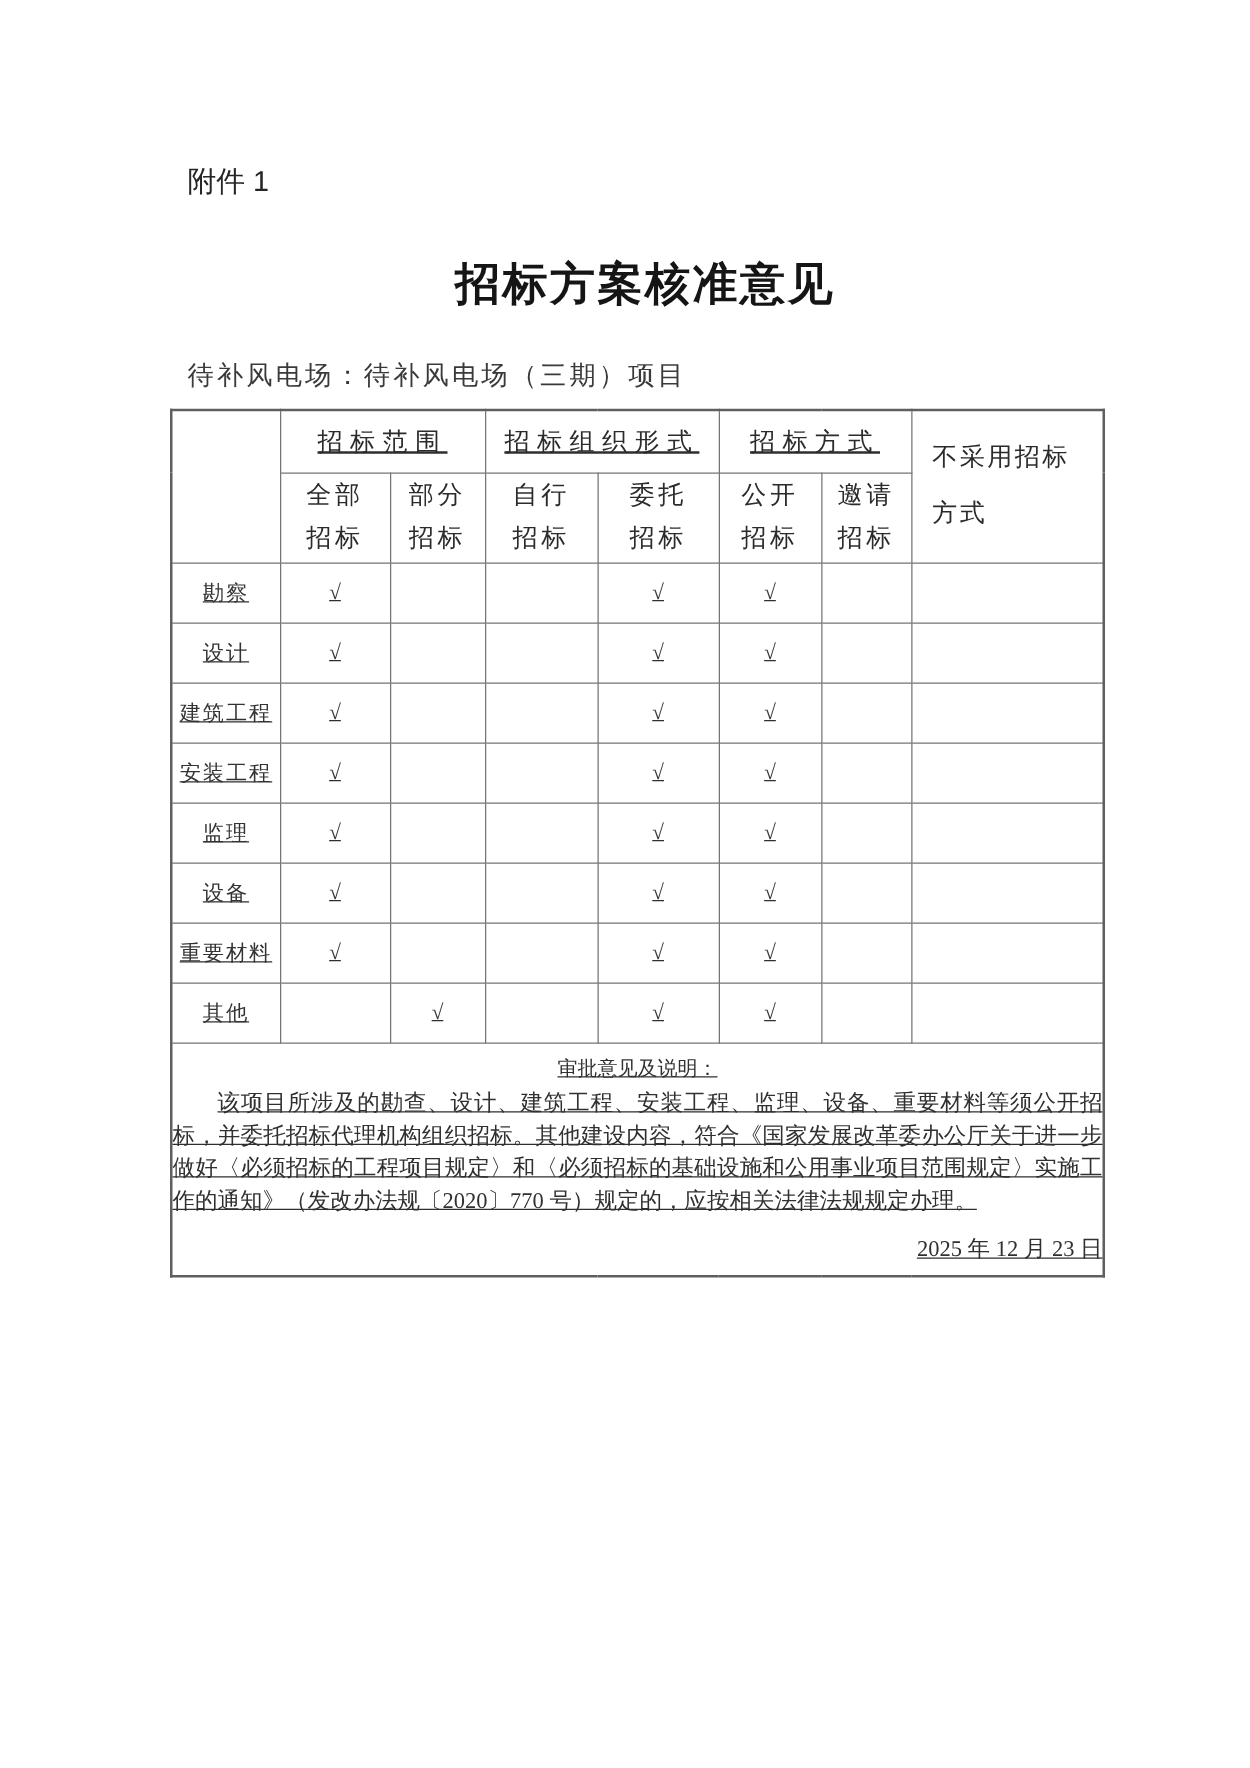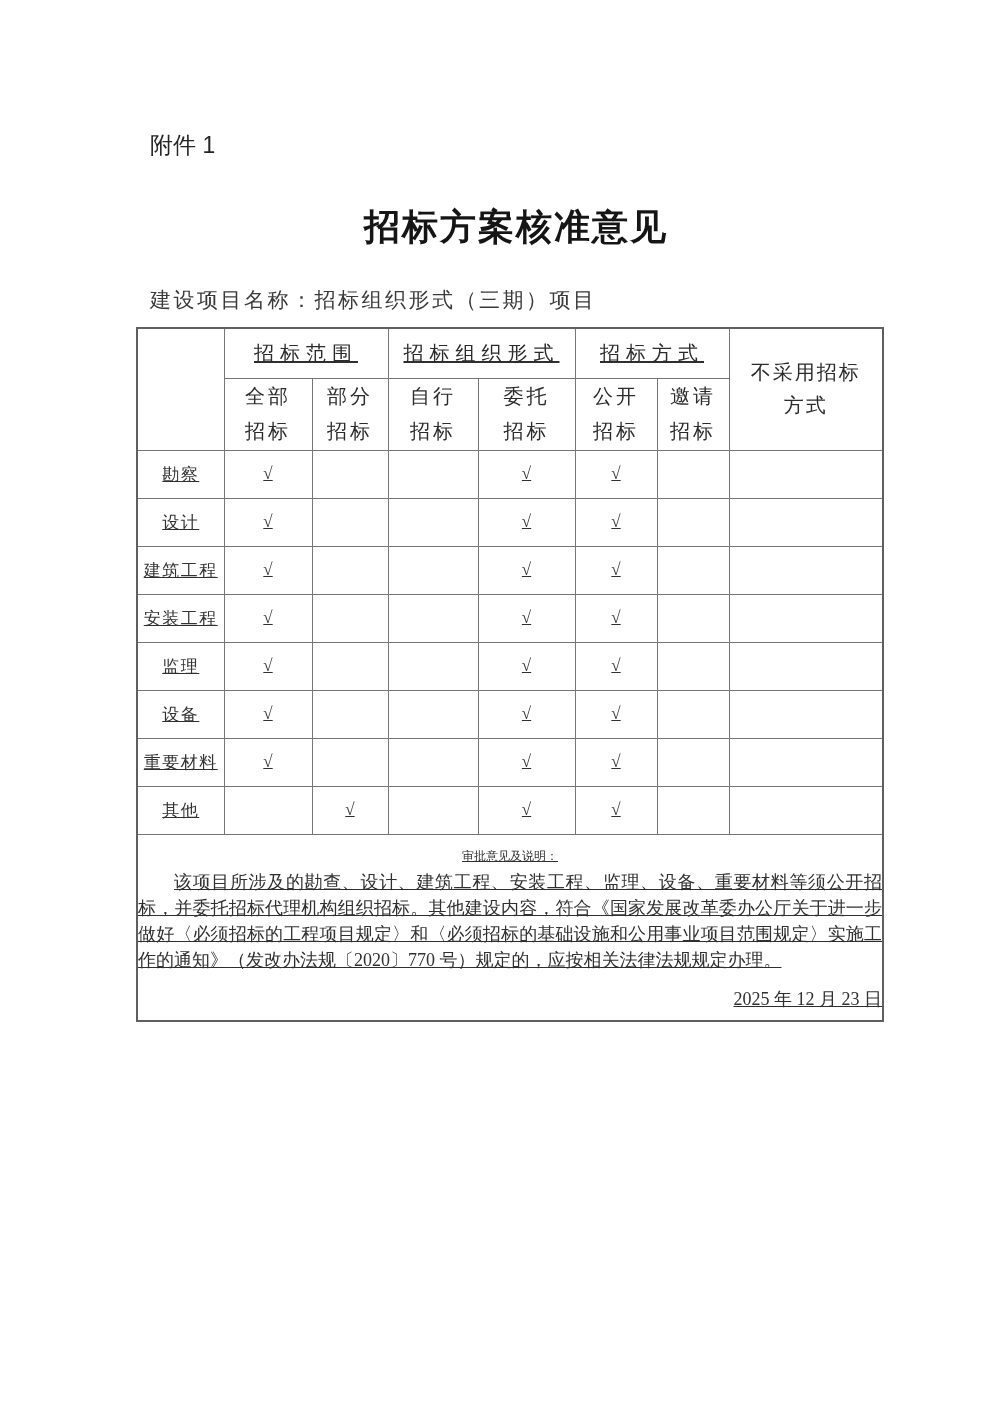--- a/index.html
+++ b/index.html
@@ -88,40 +88,40 @@
   }
   th.no-bid {
     font-family: "Liberation Sans", "DejaVu Sans", sans-serif;
     font-size: 20px;
     font-weight: 600;
     color: #2b2b2b;
   }
   th.no-bid .wrap5 {
     display: inline-block;
     width: 120px;
-    line-height: 33px;
+    line-height: 45px;
     letter-spacing: 2px;
-    text-align: center;
+    text-align: left;
   }
   td.row-label {
     font-size: 17px;
     letter-spacing: 1.5px;
     color: #333333;
   }
   td.check-cell {
     font-size: 17px;
     color: #3a3a3a;
   }
   td.note-cell {
     text-align: left;
     vertical-align: top;
     padding: 7px 6px 0 6px;
   }
   .note-heading {
-    font-size: 12px;
+    font-size: 16px;
     line-height: 26px;
     color: #303030;
   }
   .note-para {
     margin: 0;
     font-size: 18px;
     line-height: 26px;
     text-align: justify;
     text-indent: 2em;
     color: #303030;
@@ -136,21 +136,21 @@
 </style>
 </head>
 <body>
 
 <div class="page">
 
   <div class="attachment">附件 1</div>
 
   <div class="doc-title">招标方案核准意见</div>
 
-  <div class="project-line">建设项目名称：招标组织形式（三期）项目</div>
+  <div class="project-line">待补风电场：待补风电场（三期）项目</div>
 
   <table class="approval">
     <colgroup>
       <col style="width:87px">
         <col style="width:88px">
         <col style="width:76px">
         <col style="width:90px">
       <col style="width:97px">
         <col style="width:82px">
         <col style="width:72px">

